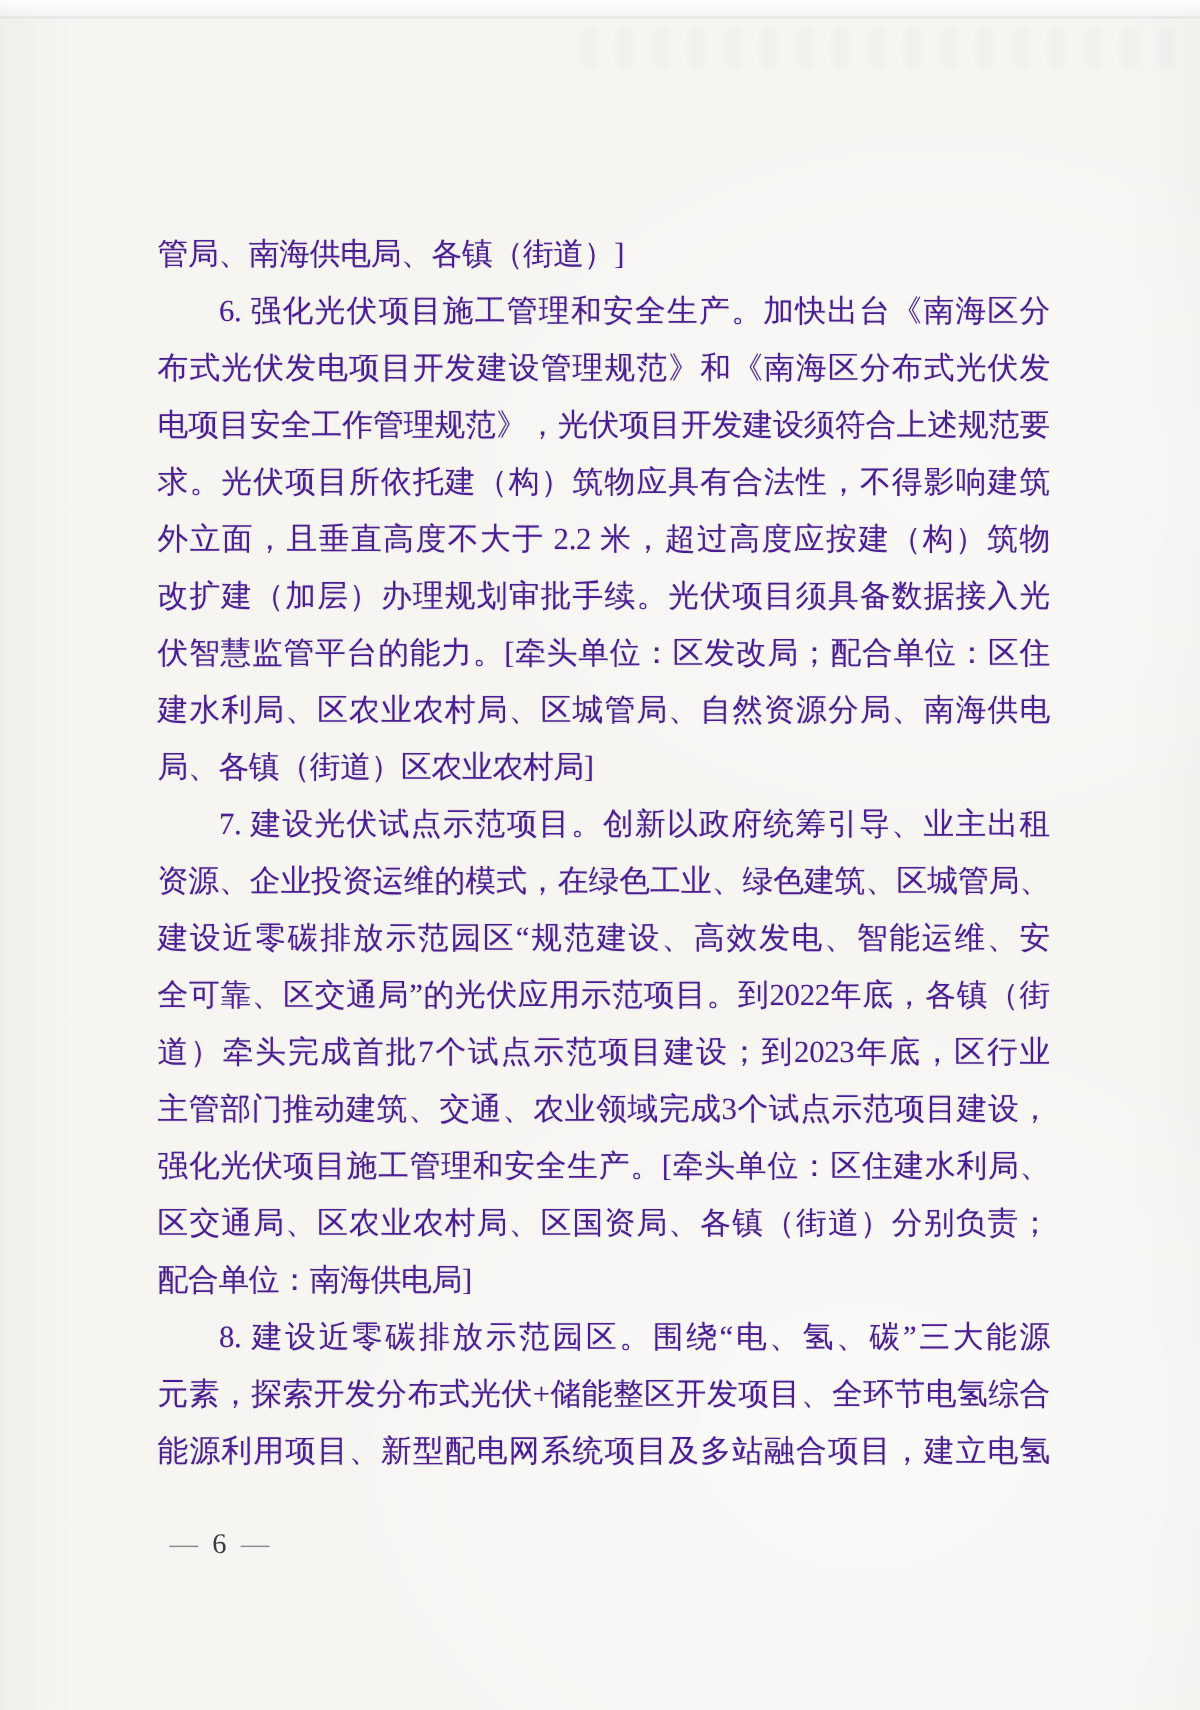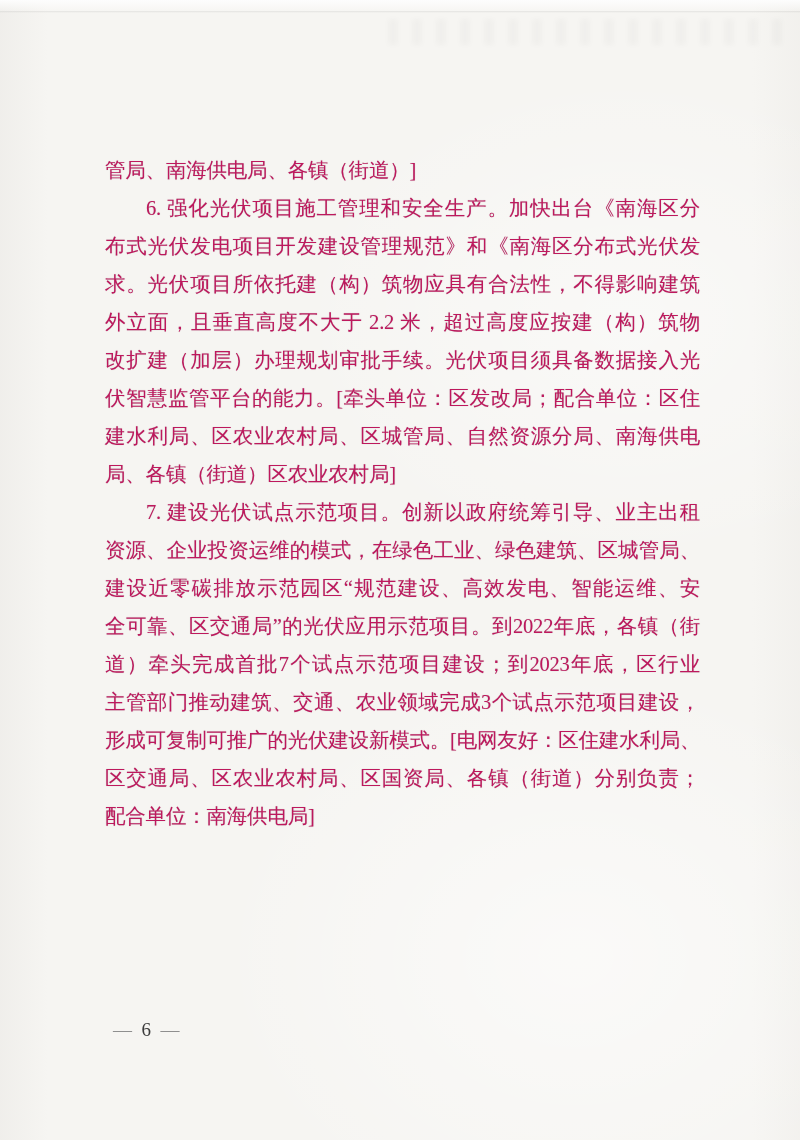--- a/index.html
+++ b/index.html
@@ -42,21 +42,21 @@
                       rgba(255,255,255,0) 94%, rgba(232,230,226,0.30));
     pointer-events: none;
   }
   .document-body {
     position: absolute;
     left: 105px;
     top: 151px;
     width: 595px;
     font-size: 20.5px;
     line-height: 38px;
-    color: #be185d;
+    color: #4c1d95;
     letter-spacing: -0.2px;
     text-shadow: 0 0 1px rgba(50,50,50,0.28);
   }
   .line {
     height: 38px;
     white-space: nowrap;
     text-align: justify;
     text-align-last: justify;
   }
   .line.flush { text-align-last: left; }
@@ -83,37 +83,43 @@
   <div class="scan-top-line"></div>
   <div class="ghost-marks"></div>
 
   <div class="document-body">
       <div class="block">
         <div class="line flush">管局、南海供电局、各镇（街道）]</div>
       </div>
       <div class="block">
         <div class="line indent">6. 强化光伏项目施工管理和安全生产。加快出台《南海区分</div>
         <div class="line">布式光伏发电项目开发建设管理规范》和《南海区分布式光伏发</div>
+        <div class="line">电项目安全工作管理规范》，光伏项目开发建设须符合上述规范要</div>
         <div class="line">求。光伏项目所依托建（构）筑物应具有合法性，不得影响建筑</div>
         <div class="line">外立面，且垂直高度不大于 2.2 米，超过高度应按建（构）筑物</div>
         <div class="line">改扩建（加层）办理规划审批手续。光伏项目须具备数据接入光</div>
         <div class="line">伏智慧监管平台的能力。[牵头单位：区发改局；配合单位：区住</div>
         <div class="line">建水利局、区农业农村局、区城管局、自然资源分局、南海供电</div>
         <div class="line flush">局、各镇（街道）区农业农村局]</div>
       </div>
       <div class="block">
         <div class="line indent">7. 建设光伏试点示范项目。创新以政府统筹引导、业主出租</div>
         <div class="line">资源、企业投资运维的模式，在绿色工业、绿色建筑、区城管局、</div>
         <div class="line">建设近零碳排放示范园区“规范建设、高效发电、智能运维、安</div>
         <div class="line">全可靠、区交通局”的光伏应用示范项目。到2022年底，各镇（街</div>
         <div class="line">道）牵头完成首批7个试点示范项目建设；到2023年底，区行业</div>
         <div class="line">主管部门推动建筑、交通、农业领域完成3个试点示范项目建设，</div>
-        <div class="line">形成可复制可推广的光伏建设新模式。[电网友好：区住建水利局、</div>
+        <div class="line">强化光伏项目施工管理和安全生产。[牵头单位：区住建水利局、</div>
         <div class="line">区交通局、区农业农村局、区国资局、各镇（街道）分别负责；</div>
         <div class="line flush">配合单位：南海供电局]</div>
+      </div>
+      <div class="block">
+        <div class="line indent">8. 建设近零碳排放示范园区。围绕“电、氢、碳”三大能源</div>
+        <div class="line">元素，探索开发分布式光伏+储能整区开发项目、全环节电氢综合</div>
+        <div class="line">能源利用项目、新型配电网系统项目及多站融合项目，建立电氢</div>
       </div>
     </div>
 
   <div class="page-footer">
     <span class="dash">—</span>
     <span class="num">6</span>
     <span class="dash">—</span>
   </div>
 </div>
 

